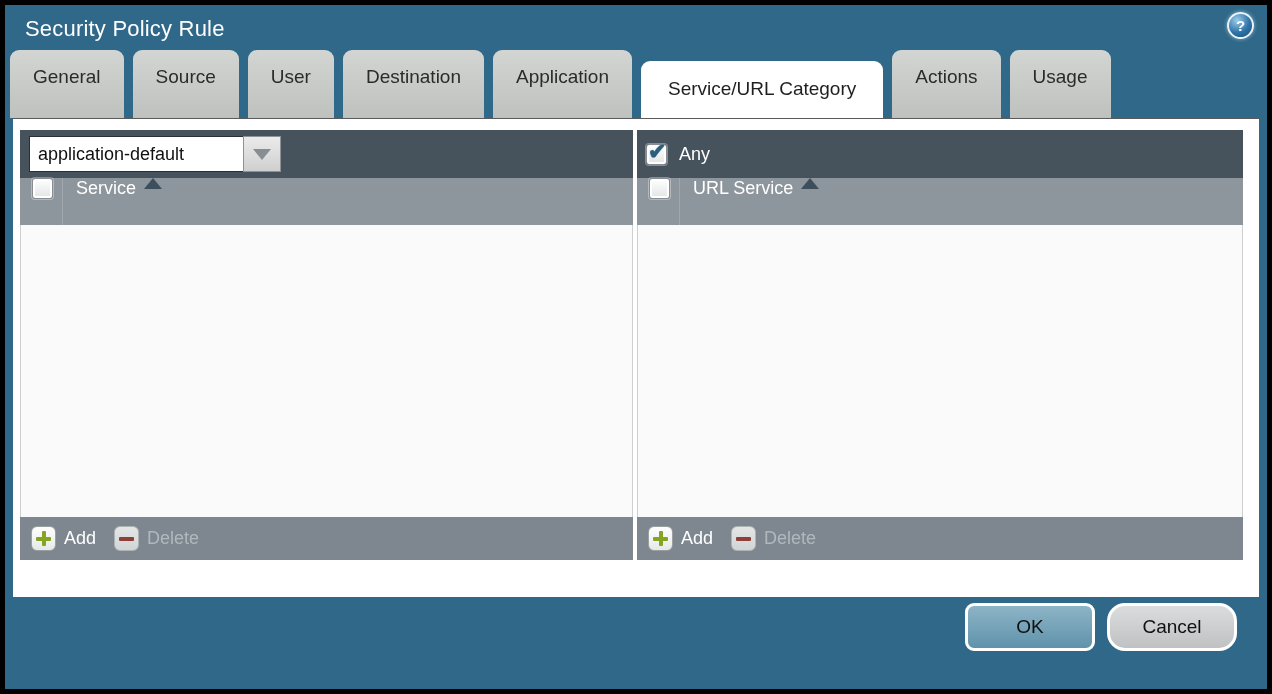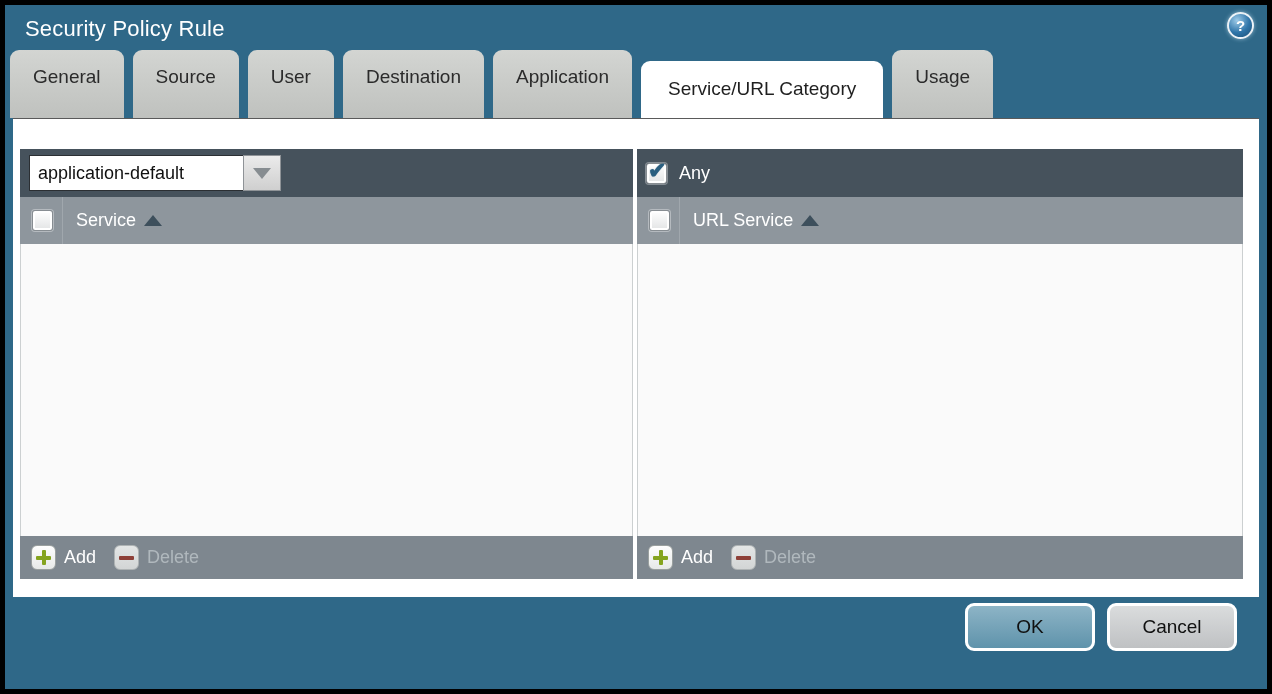--- a/index.html
+++ b/index.html
@@ -46,31 +46,31 @@
     height:57px; line-height:55px; padding:0 27px;
     color:#1f1f1f; z-index:3;
   }
 
   
   .content{
     position:absolute; left:8px; top:113px; width:1246px; height:479px;
     background:#fff; z-index:1;
     border-top:1px solid #5a5a5a;
   }
-  .panel{ position:absolute; top:30px; height:430px; }
+  .panel{ position:absolute; top:11px; height:430px; }
   .panel-left{ left:7px;  width:613px; }
   .panel-right{ left:624px; width:606px; }
 
   .panel-toolbar{
     height:48px; background:var(--panel-toolbar,#46525c);
     display:flex; align-items:center; padding:0 9px;
   }
   .panel-header{
     height:47px; background:var(--panel-header,#8e969d);
-    display:flex; align-items:center; padding:0 12px;
+    display:flex; padding:0 12px;
   }
   .panel-body{
     height:292px; background:var(--panel-body,#fafafa);
     border-left:1px solid #ccd0d1; border-right:1px solid #ccd0d1;
   }
   .panel-footer{
     height:43px; background:var(--panel-footer,#7e878f);
     display:flex; align-items:center; padding:16px 11px; gap:18px;
   }
 
@@ -137,40 +137,41 @@
   }
 
   
   .btn{
     position:absolute; top:598px; width:130px; height:48px;
     border:3px solid var(--button-border,#fff); border-radius:9px;
     font-family:inherit; font-size:19px; color:#101010;
     display:flex; align-items:center; justify-content:center; cursor:pointer;
   }
   .btn-ok{ left:960px; background:linear-gradient(#8db4c6,var(--ok-button,#5f93ab)); }
-  .btn-cancel{ left:1102px; background:linear-gradient(#dadcdd,var(--cancel-button,#bfc1c3)); }
+  .btn-cancel{ left:1102px; background:linear-gradient(#dadcdd,var(--cancel-button,#bfc1c3));border-radius:18px; }
 </style>
 </head>
 <body>
 
 <div class="dialog">
 
   <div class="title">Security Policy Rule</div>
 
   <div class="help-btn">
     <span>?</span>
   </div>
 
   <div class="tabs">
     <div class="tab">General</div>
     <div class="tab">Source</div>
     <div class="tab">User</div>
     <div class="tab">Destination</div>
     <div class="tab">Application</div>
     <div class="tab active">Service/URL Category</div>
+    <div class="tab">Actions</div>
     <div class="tab">Usage</div>
   </div>
 
   <div class="content">
 
     <div class="panel panel-left">
       <div class="panel-toolbar">
         <div class="combo">
           <input class="combo-input" type="text" value="application-default" style="">
           <div class="combo-btn">

